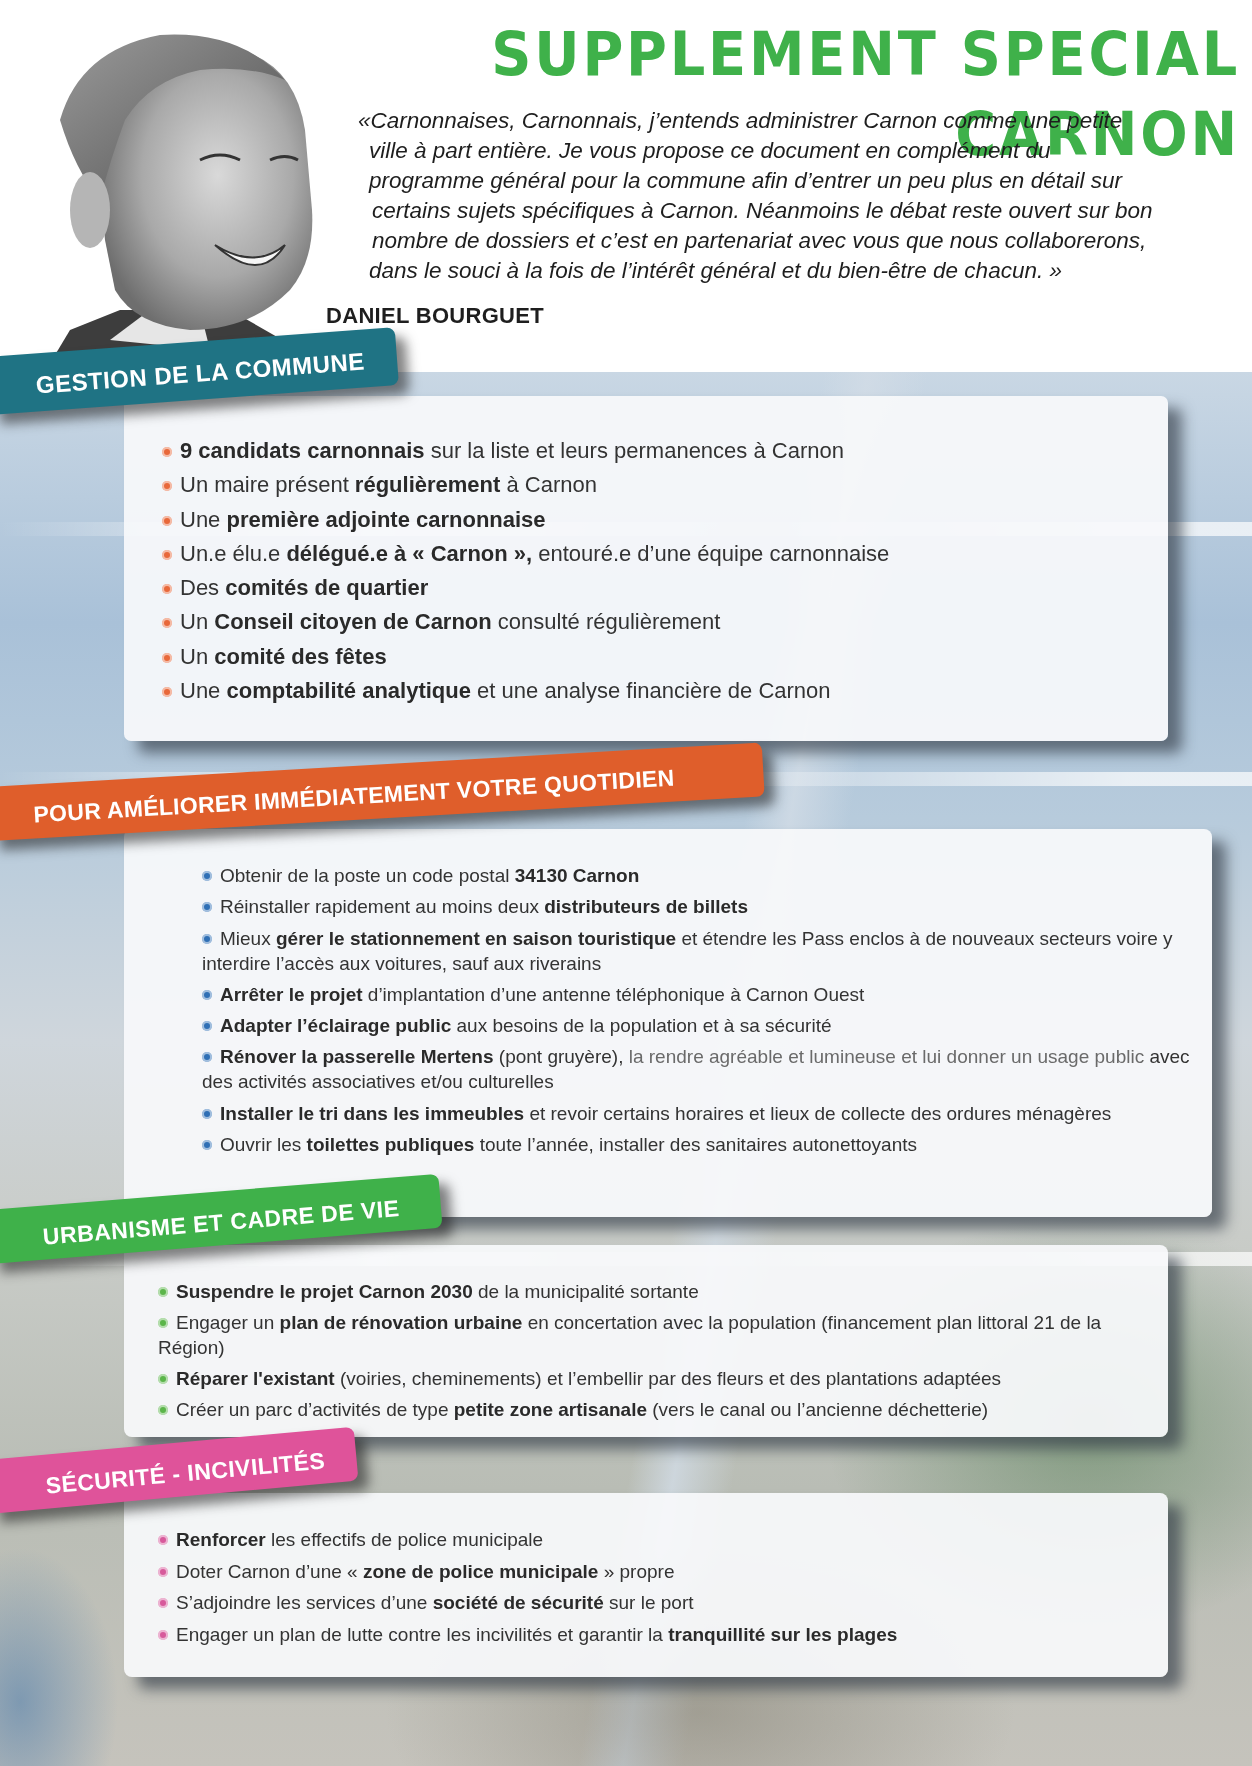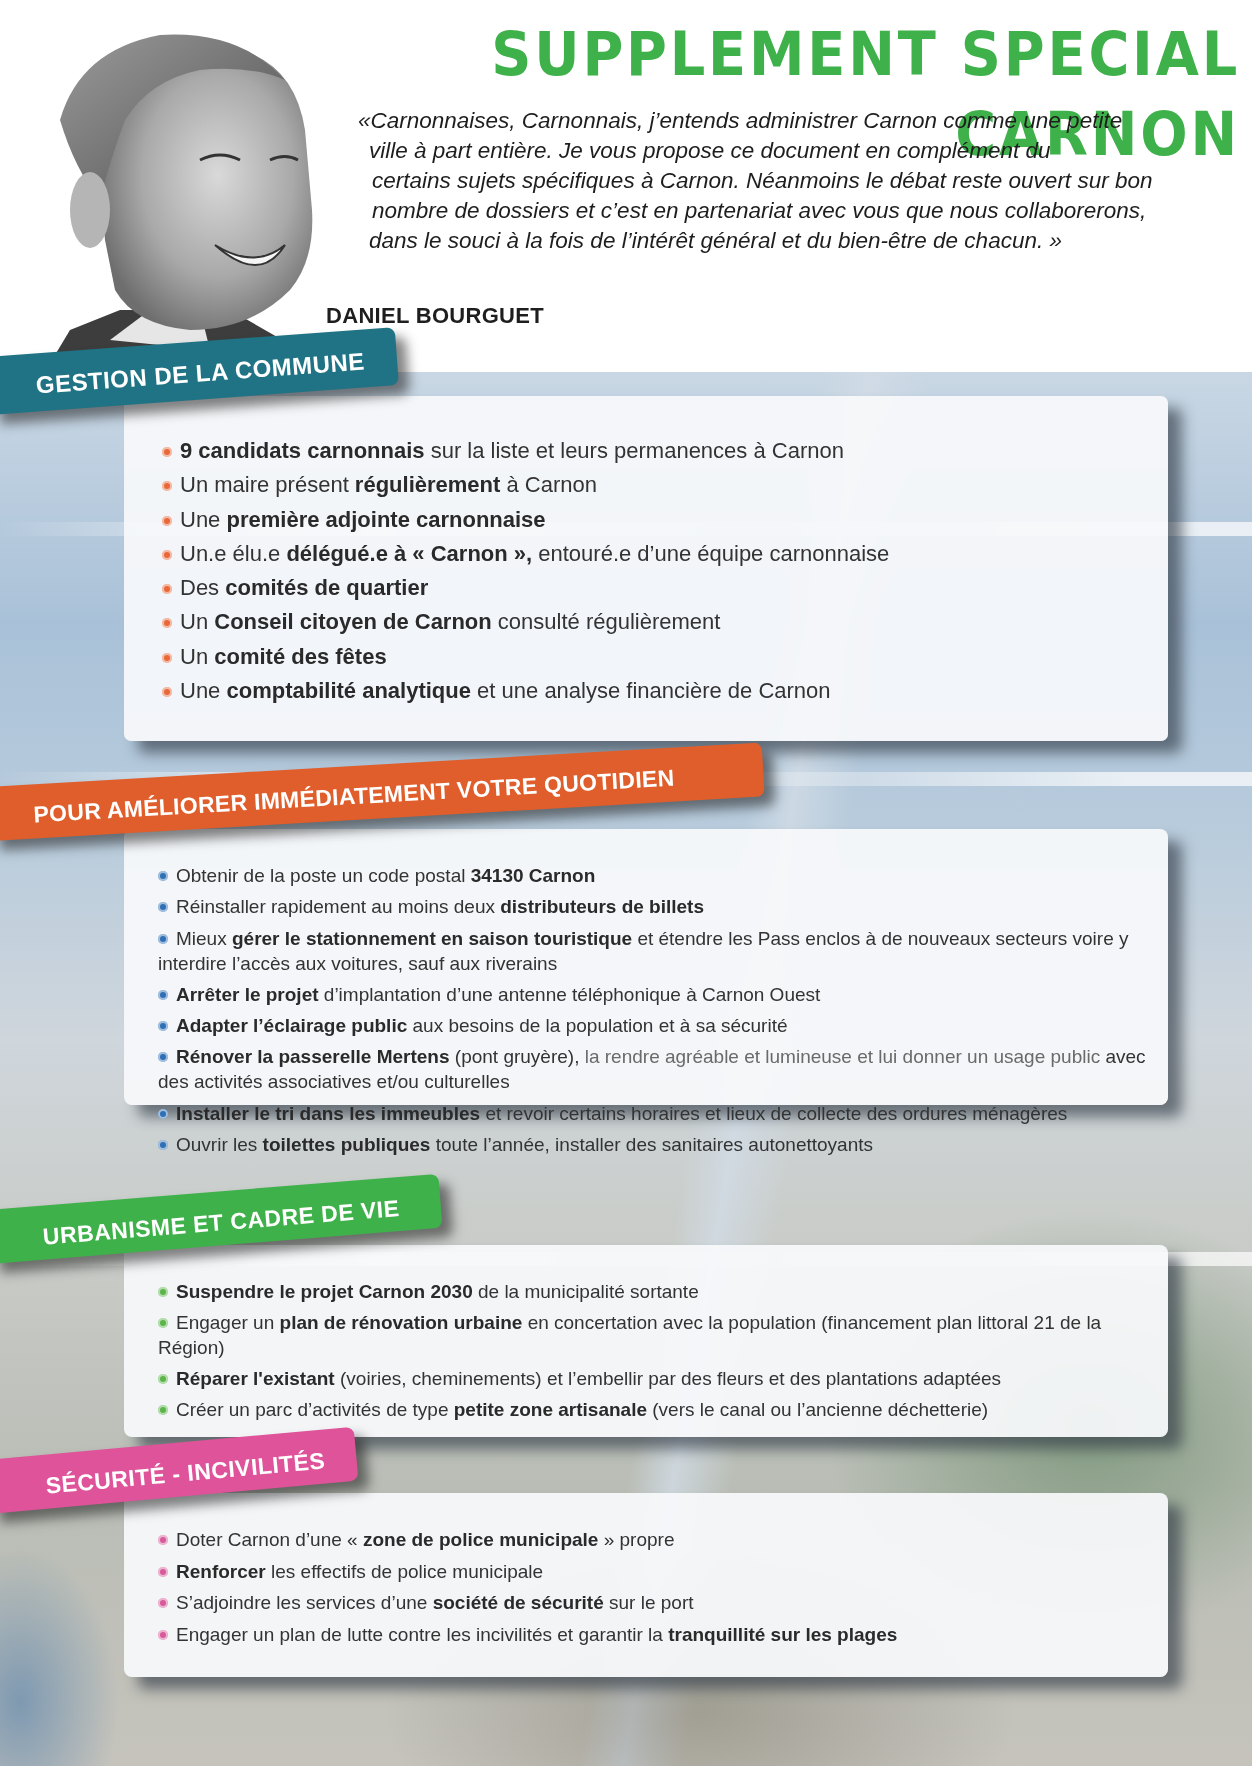--- a/index.html
+++ b/index.html
@@ -60,21 +60,21 @@
       box-shadow: inset 0 0 0 2px rgba(255,255,255,0.55);
     }
     .panel li b { font-weight: bold; color: #2a2a2a; }
     .panel .light { color: #6a6a6a; }
 
     .p1 { top: 396px; height: 345px; border-radius: 7px; }
     .p1 ul { padding: 38px 0 0 38px; }
     .p1 li { font-size: 22px; line-height: 34.3px; color: #333; white-space: nowrap; }
     .p1 .dot { background: #e8683a; }
 
-    .p2 { top: 829px; height: 276px; }
+    .p2 { top: 829px; height: 388px; padding-left: 44px; }
     .p2 ul { padding: 34px 20px 0 34px; }
     .p2 li { font-size: 19px; line-height: 25px; color: #333; margin-bottom: 6.3px; }
     .p2 .dot { background: #2f6fb5; }
 
     .p3 { top: 1245px; height: 192px; }
     .p3 ul { padding: 34px 20px 0 34px; }
     .p3 li { font-size: 19px; line-height: 25px; color: #333; margin-bottom: 6px; }
     .p3 .dot { background: #5bb54a; }
 
     .p4 { top: 1493px; height: 184px; }
@@ -129,20 +129,21 @@
   <path d="M215 235 Q255 260 285 235 Q260 275 215 235 Z" fill="#f5f5f5" stroke="#333" stroke-width="2"></path>
   <path d="M200 150 Q220 140 240 150" stroke="#333" stroke-width="3" fill="none"></path>
   <path d="M270 150 Q285 143 298 150" stroke="#333" stroke-width="3" fill="none"></path>
 </svg>
 
 <div class="title">SUPPLEMENT SPECIAL CARNON</div>
 
 <p class="quote">
   <span style="padding-left:0">«Carnonnaises, Carnonnais, j’entends administrer Carnon comme une petite</span>
   <span style="padding-left:11px">ville à part entière. Je vous propose ce document en complément du</span>
+  <span style="padding-left:11px">programme général pour la commune afin d’entrer un peu plus en détail sur</span>
   <span style="padding-left:14px">certains sujets spécifiques à Carnon. Néanmoins le débat reste ouvert sur bon</span>
   <span style="padding-left:14px">nombre de dossiers et c’est en partenariat avec vous que nous collaborerons,</span>
   <span style="padding-left:11px">dans le souci à la fois de l’intérêt général et du bien-être de chacun. »</span>
 </p>
 <div class="author">DANIEL BOURGUET</div>
 
 <div class="panel p1">
   <ul>
       <li><span class="dot" style="background: rgb(232, 104, 58);"></span><b>9 candidats carnonnais</b><span> sur la liste et leurs permanences à Carnon</span></li>
       <li><span class="dot" style="background: rgb(232, 104, 58);"></span><span>Un maire présent </span><b>régulièrement</b><span> à Carnon</span></li>
@@ -181,21 +182,21 @@
       <li><span class="dot" style="background: rgb(91, 181, 74);"></span><b>Réparer l'existant</b><span> (voiries, cheminements) et l’embellir par des fleurs et des plantations adaptées</span></li>
       <li><span class="dot" style="background: rgb(91, 181, 74);"></span><span>Créer un parc d’activités de type </span><b>petite zone artisanale</b><span> (vers le canal ou l’ancienne déchetterie)</span></li>
     </ul>
 </div>
 <div class="ribbon r3">
   <span>URBANISME ET CADRE DE VIE</span>
 </div>
 
 <div class="panel p4">
   <ul>
+      <li><span class="dot" style="background: rgb(215, 90, 155);"></span><b>Renforcer</b><span> les effectifs de police municipale</span></li>
       <li><span class="dot" style="background: rgb(215, 90, 155);"></span><span>Doter Carnon d’une « </span><b>zone de police municipale</b><span> » propre</span></li>
-      <li><span class="dot" style="background: rgb(215, 90, 155);"></span><b>Renforcer</b><span> les effectifs de police municipale</span></li>
       <li><span class="dot" style="background: rgb(215, 90, 155);"></span><span>S’adjoindre les services d’une </span><b>société de sécurité</b><span> sur le port</span></li>
       <li><span class="dot" style="background: rgb(215, 90, 155);"></span><span>Engager un plan de lutte contre les incivilités et garantir la </span><b>tranquillité sur les plages</b></li>
     </ul>
 </div>
 <div class="ribbon r4">
   <span>SÉCURITÉ - INCIVILITÉS</span>
 </div>
 
 </body></html>

